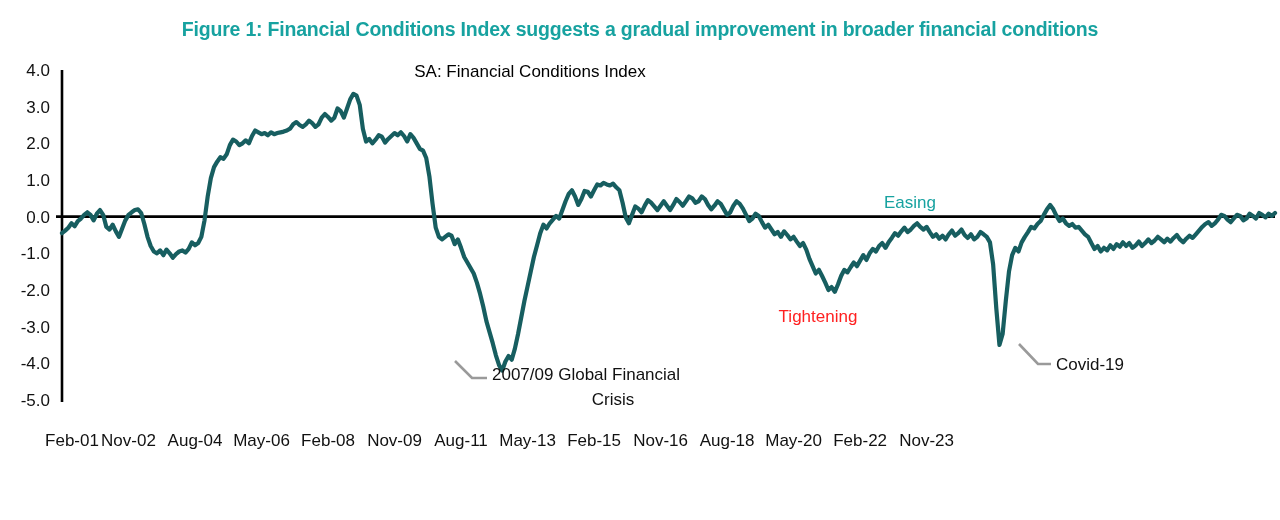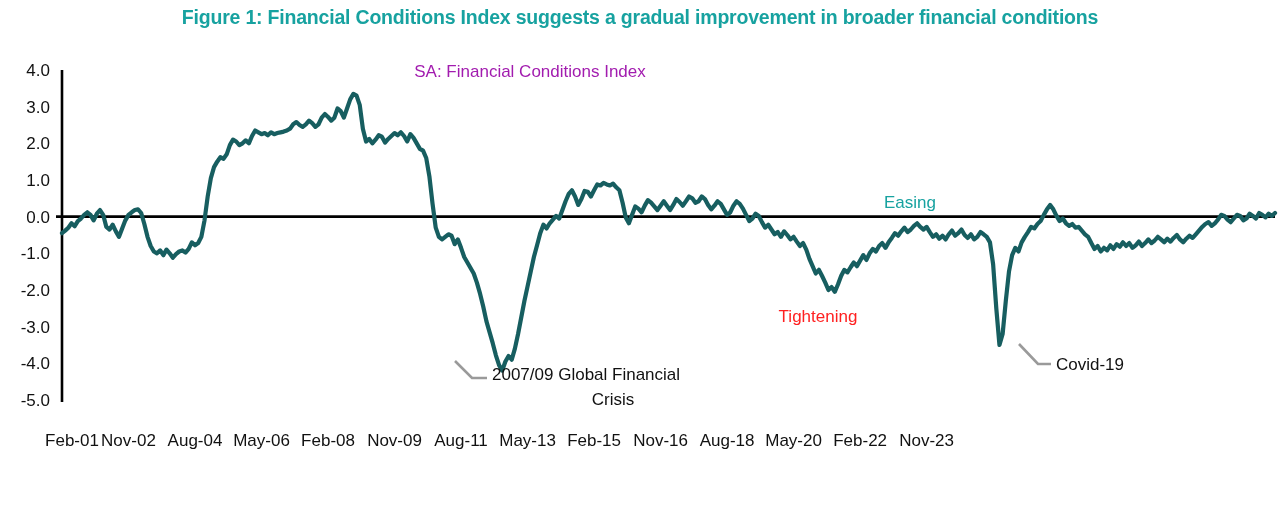--- a/index.html
+++ b/index.html
@@ -3,27 +3,27 @@
 <meta charset="utf-8">
 <style>
   html,body{margin:0;padding:0;}
   body{
     width:1280px;height:520px;background:#ffffff;
     font-family:"Liberation Sans",sans-serif;
     overflow:hidden;position:relative;
   }
   #figure{position:absolute;inset:0;}
   .title{
-    position:absolute;left:0;top:6px;width:1280px;text-align:center;
+    position:absolute;left:0;top:18px;width:1280px;text-align:center;
     font-size:19.5px;font-weight:bold;letter-spacing:-0.2px;
     color:#17a2a0;white-space:nowrap;
   }
   .subtitle{
     position:absolute;left:0;top:62px;width:1060px;text-align:center;
-    font-size:17px;color:#a21caf;
+    font-size:17px;color:#000000;
   }
   .source{
     position:absolute;left:6px;top:478px;
     font-size:11.5px;font-style:italic;color:#6b6b6b;
   }
   svg{position:absolute;left:0;top:0;}
   .ytick{font-size:17px;fill:#111111;text-anchor:end;font-family:"Liberation Sans",sans-serif;}
   .xtick{font-size:17px;fill:#111111;text-anchor:middle;font-family:"Liberation Sans",sans-serif;}
   .annot{font-size:17px;fill:#111111;font-family:"Liberation Sans",sans-serif;}
   .annot-easing{font-size:17px;fill:#17a2a0;font-family:"Liberation Sans",sans-serif;text-anchor:middle;}

